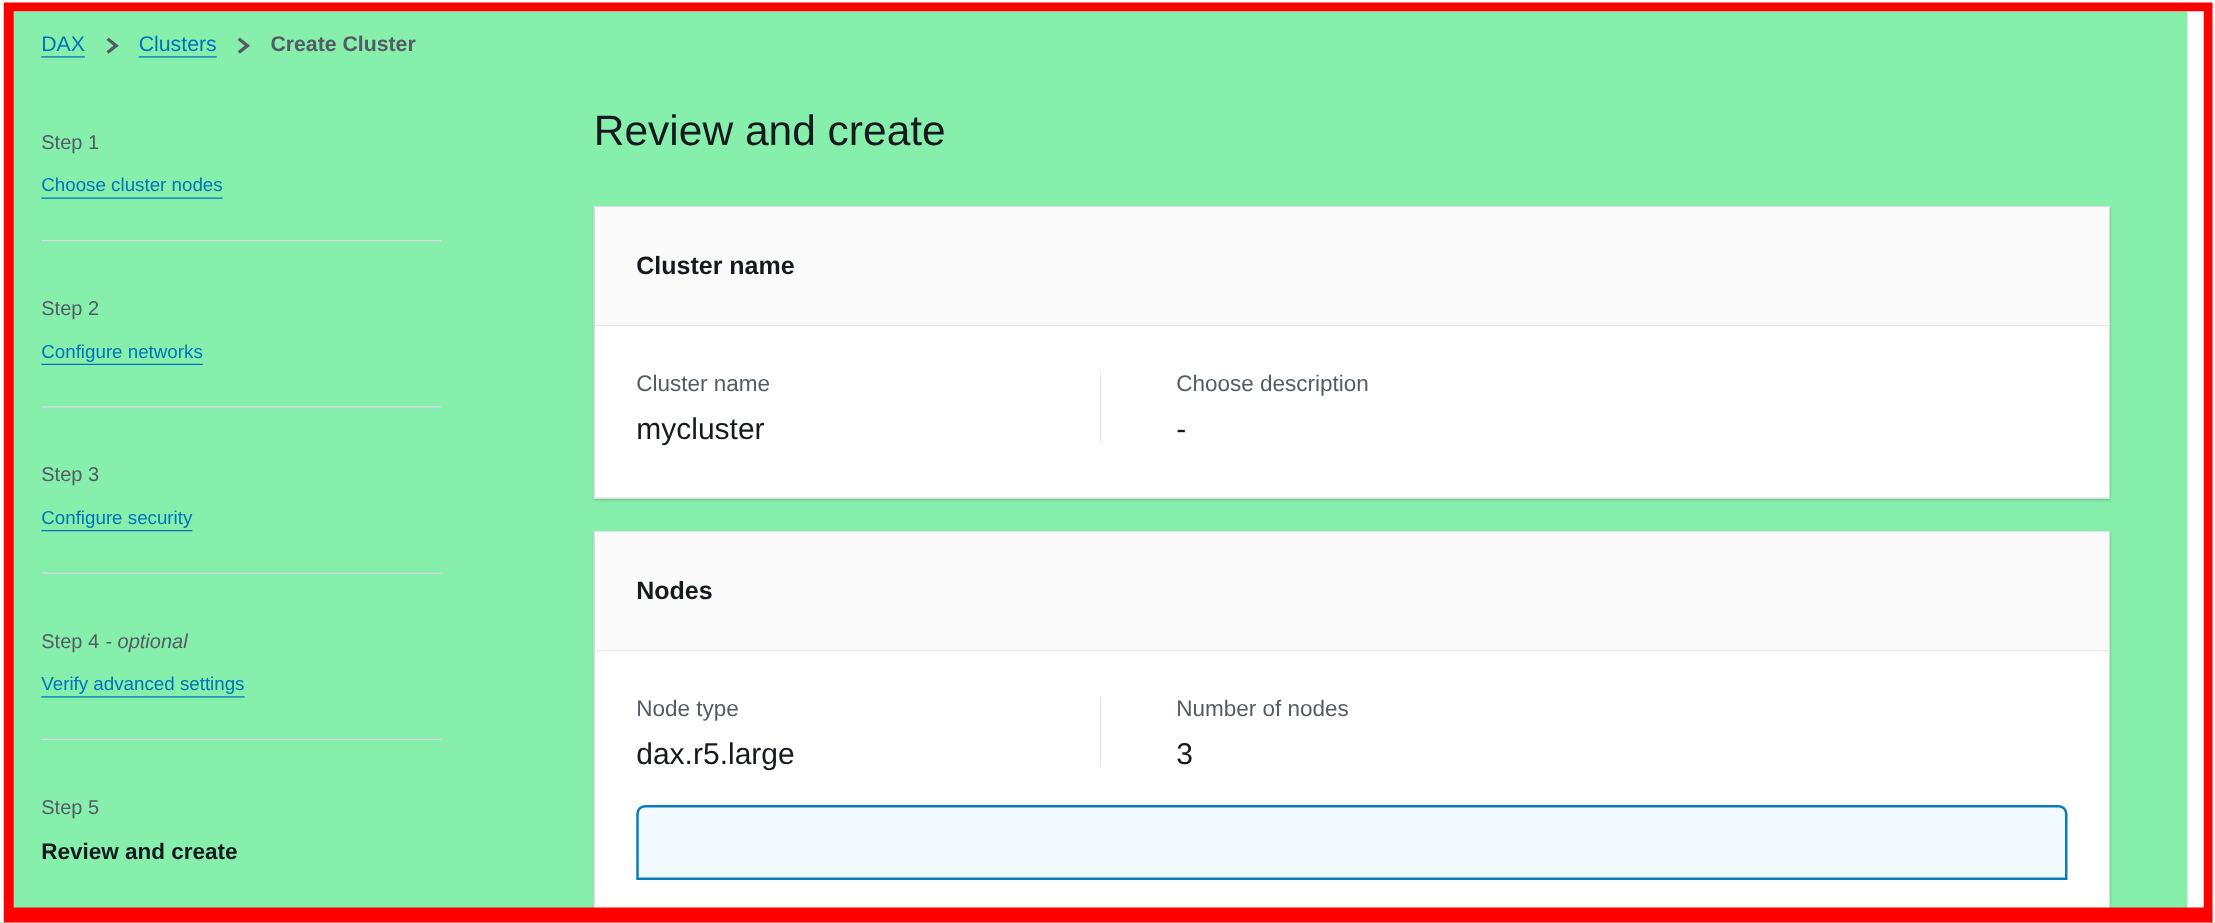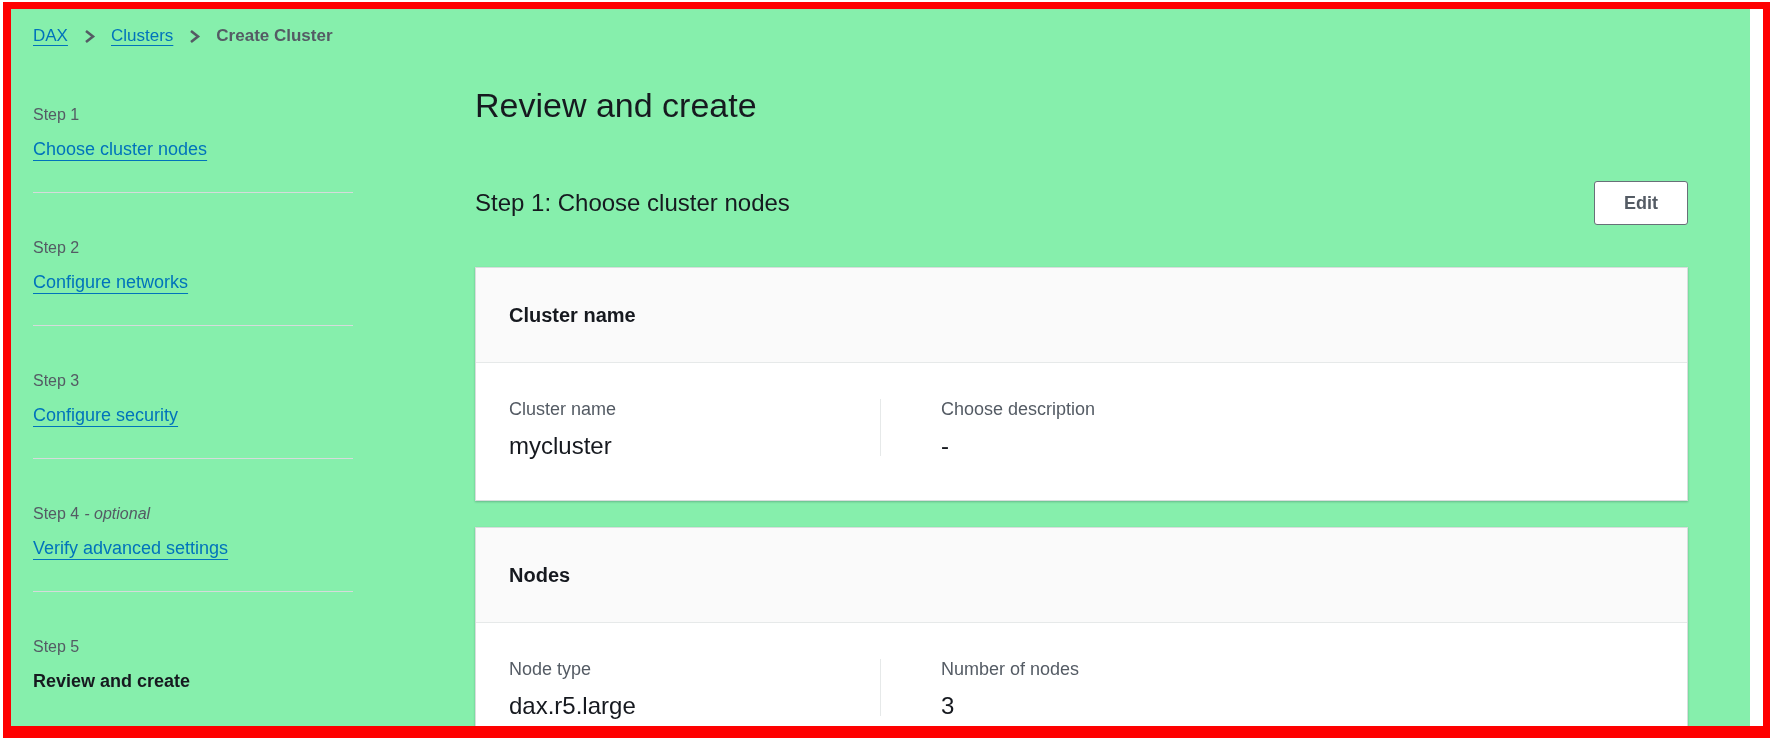--- a/index.html
+++ b/index.html
@@ -68,21 +68,21 @@
   .step-group:last-child { border-bottom: none; }
   .step-label {
     font-size: 16px;
     line-height: 18px;
     color: #545b64;
     margin-bottom: 14px;
     margin-top: 16px;
   }
   .step-label em { font-style: italic; margin-left: 5px; }
   .step-link {
-    font-size: 18px;
+    font-size: 15px;
     line-height: 22px;
     color: #0073bb;
     text-decoration: underline;
     text-underline-offset: 5px;
     cursor: pointer;
     display: inline-block;
   }
   .step-current {
     font-size: 18px;
     line-height: 22px;
@@ -229,24 +229,20 @@
         <div class="step-label">Step 5</div>
         <div class="step-current">Review and create</div>
       </div>
 
     </aside>
 
     <main class="main">
 
       <h1 class="page-title">Review and create</h1>
 
-      <div class="section-header">
-        <h2 class="section-heading">Step 1: Choose cluster nodes</h2>
-        <button class="edit-btn">Edit</button>
-      </div>
 
       <section class="card">
         <div class="card-header">
           <h3 class="card-title">Cluster name</h3>
         </div>
         <div class="card-body">
           <div class="fields-row">
             <div class="field-col first">
               <div class="field-label">Cluster name</div>
               <div class="field-value">mycluster</div>

